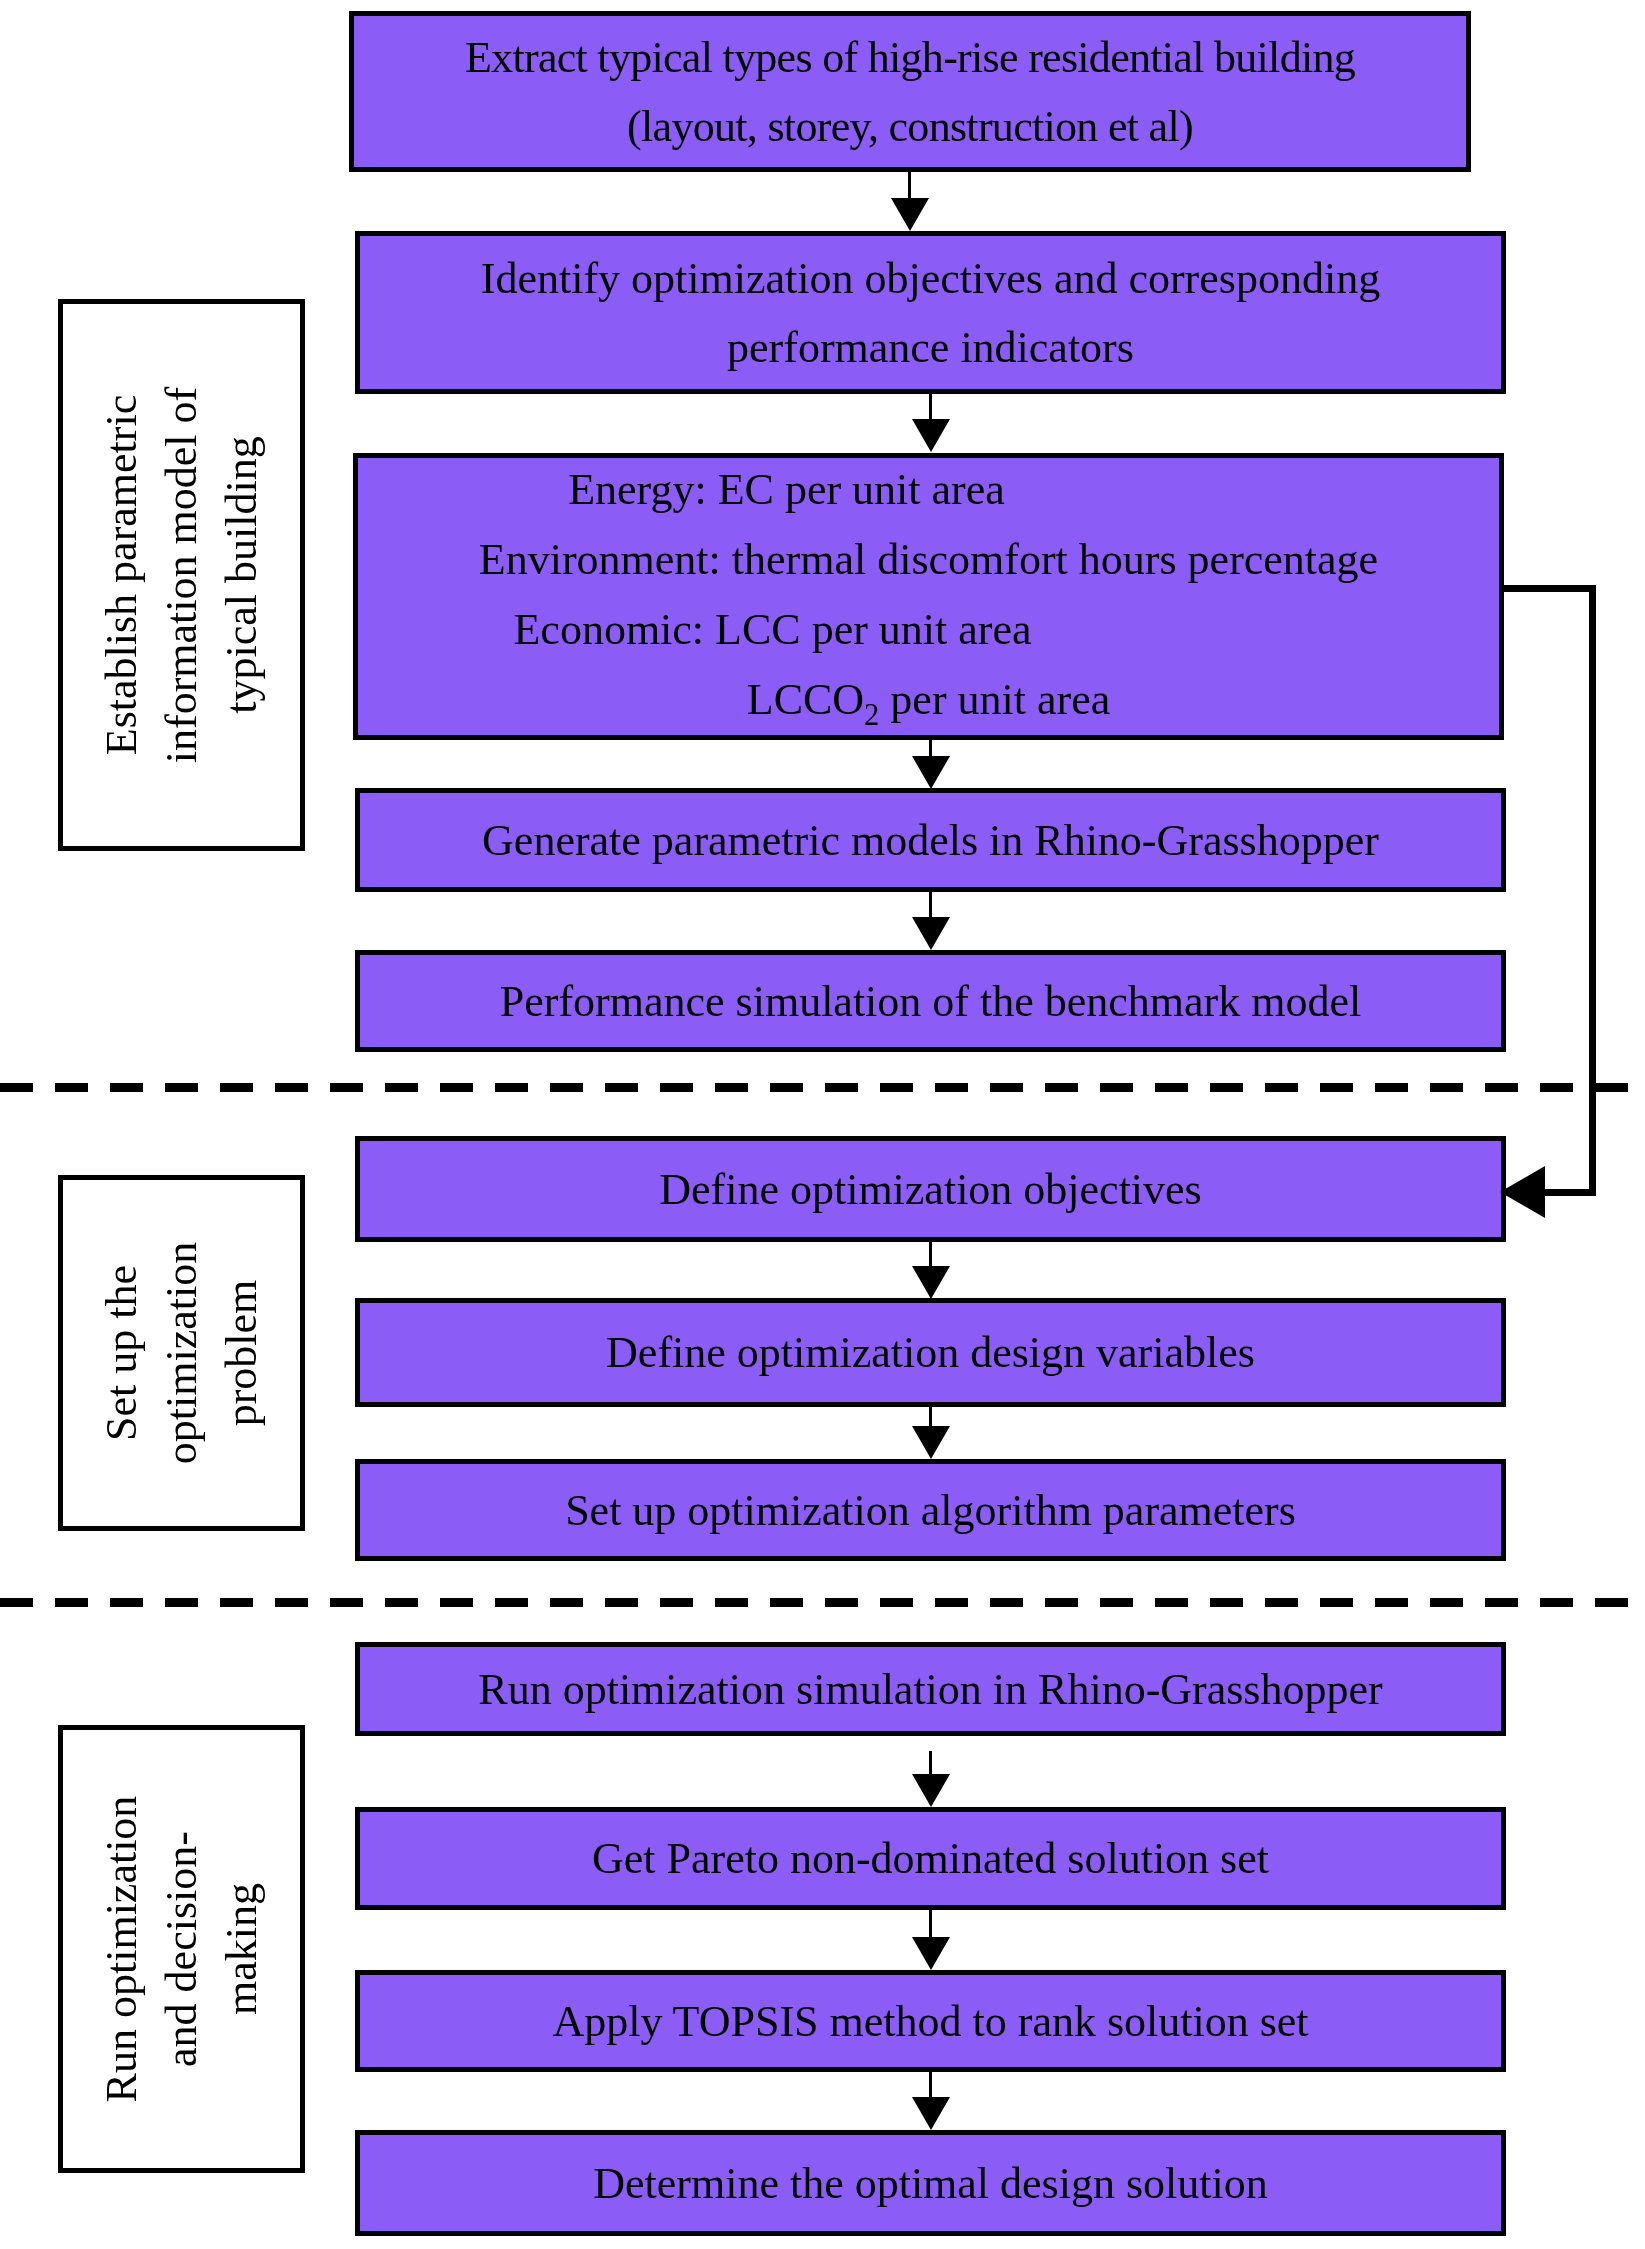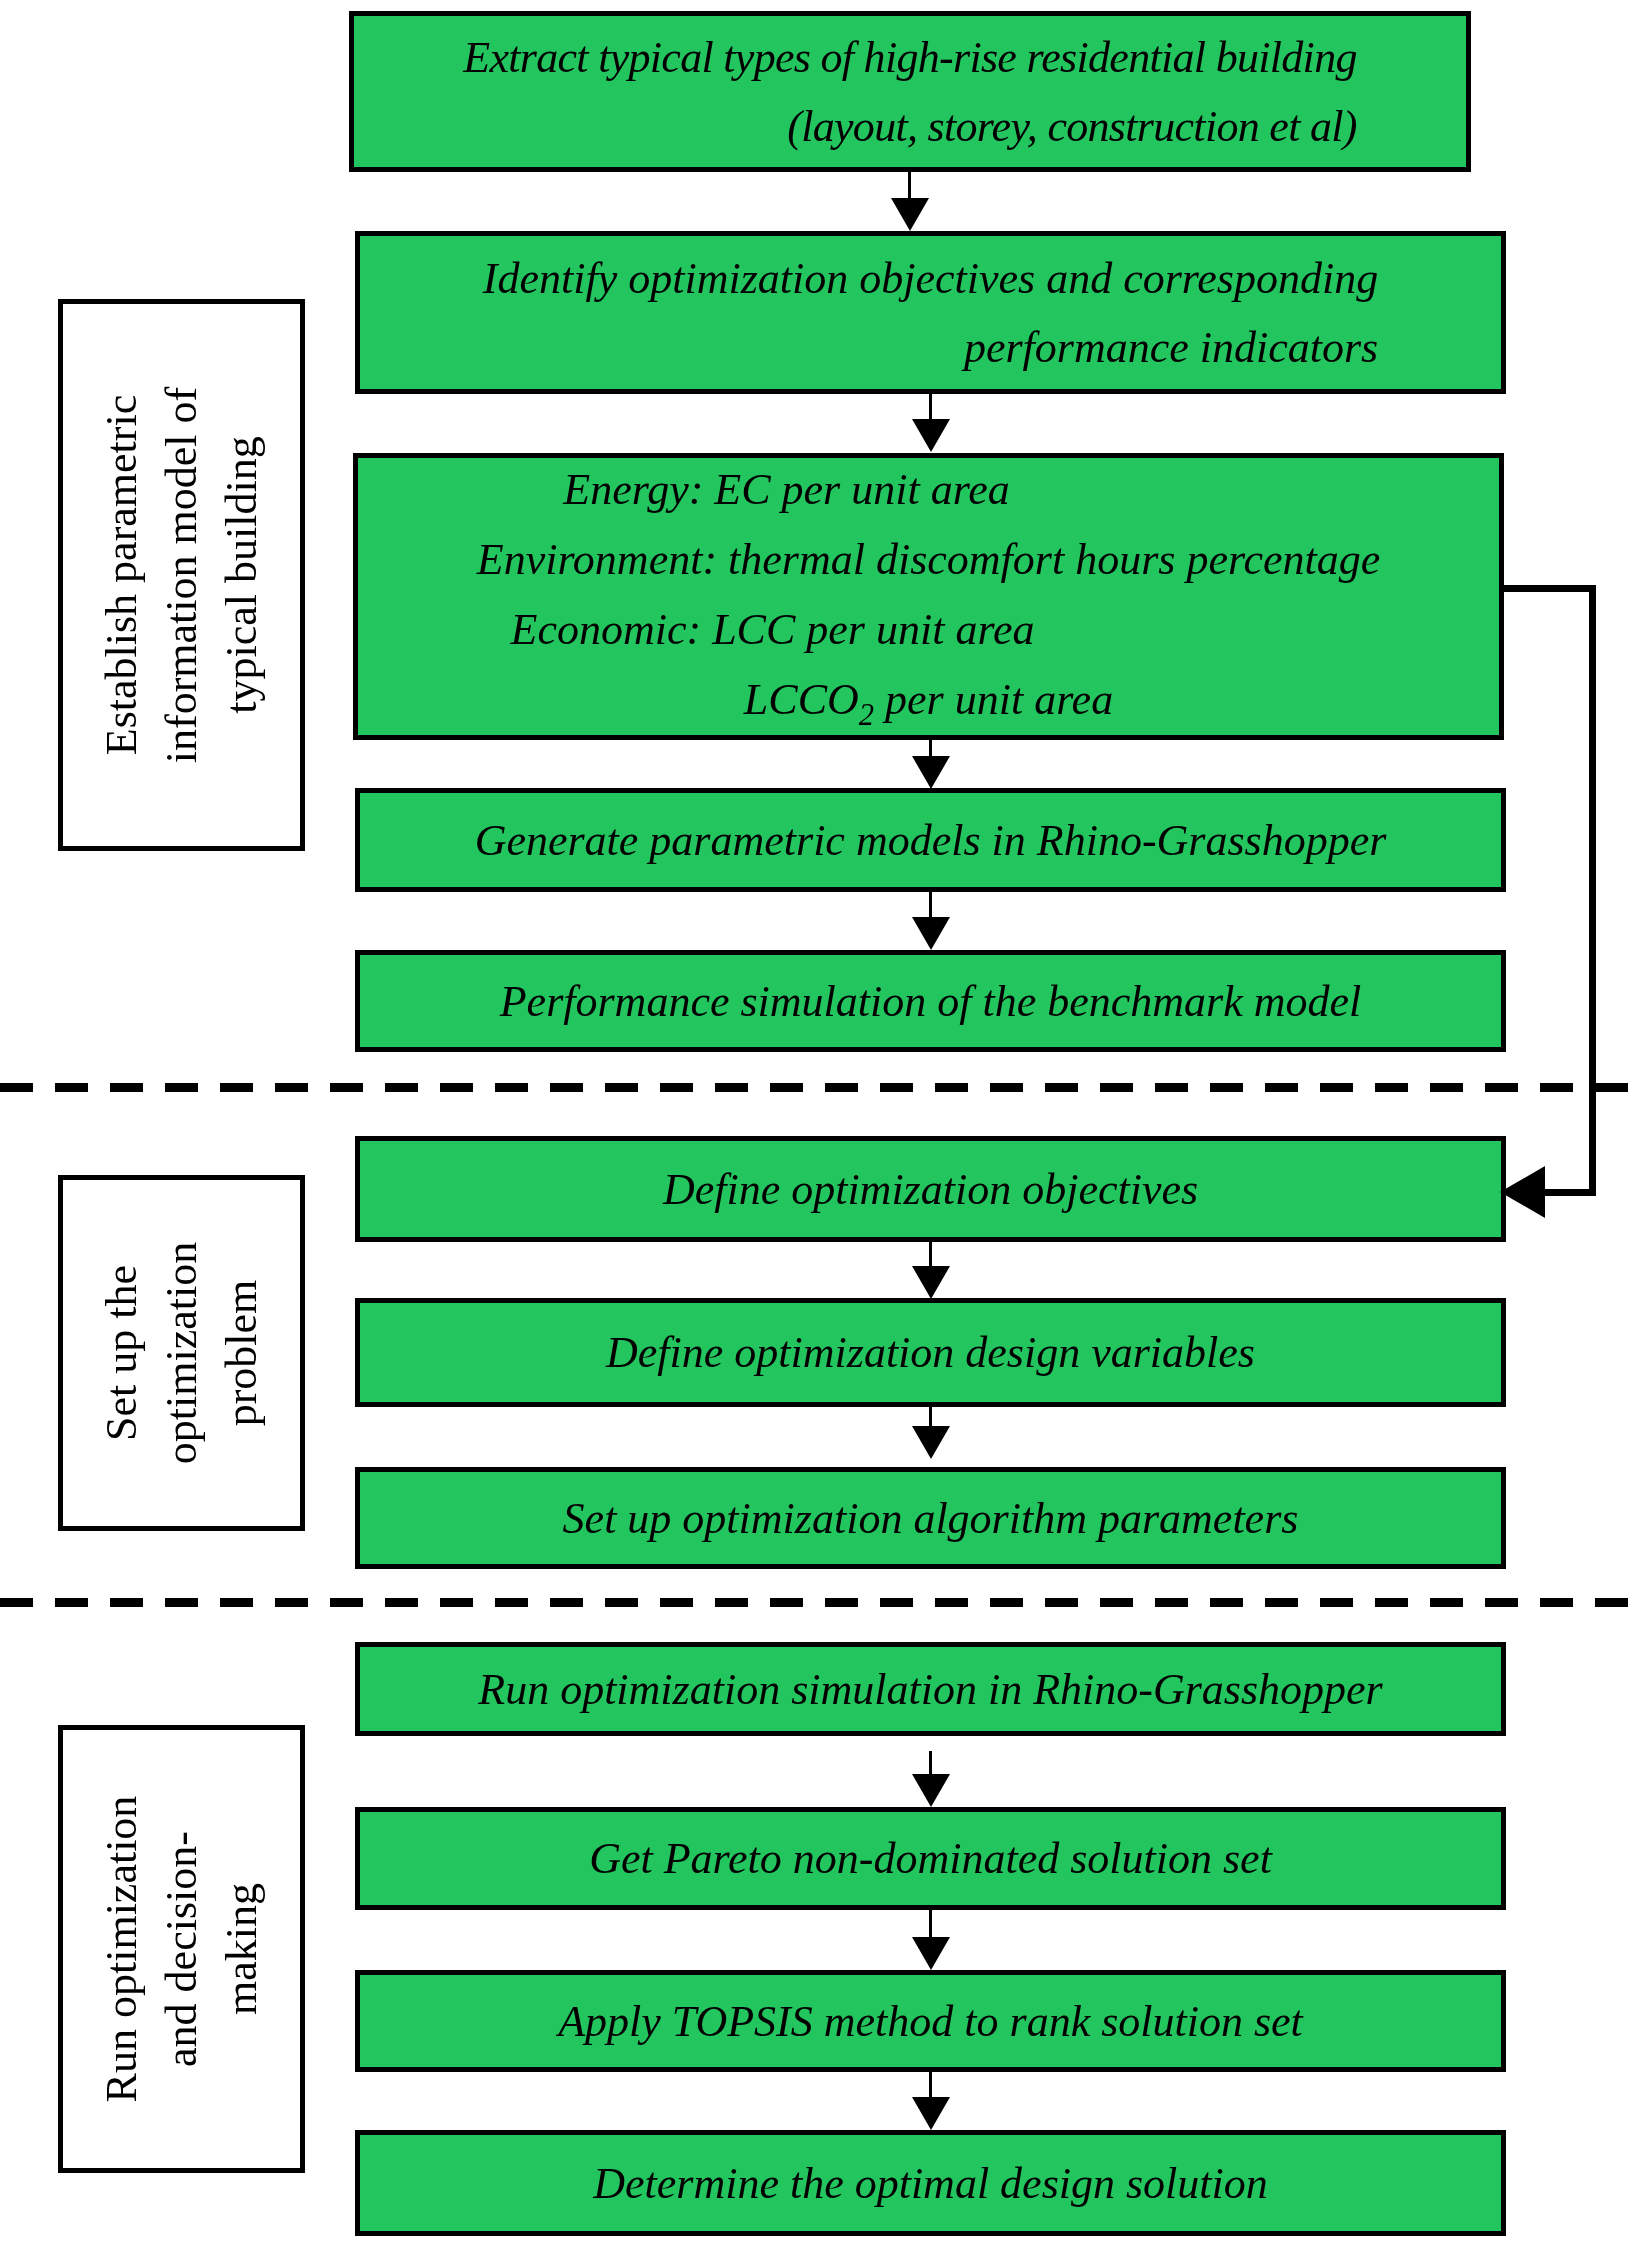--- a/index.html
+++ b/index.html
@@ -10,40 +10,39 @@
     background: #ffffff;
     font-family: "Liberation Serif", "DejaVu Serif", serif;
     color: #000000;
   }
 
   
   .box {
     position: absolute;
     box-sizing: border-box;
     border: 5.1px solid #000;
-    background: #22c55e;
+    background: #8b5cf6;
     display: flex;
     flex-direction: column;
     align-items: center;
     justify-content: center;
-    text-align: right;
+    text-align: center;
     font-size: 44px;
     line-height: 69px;
     white-space: pre;
     overflow: hidden;
-    font-style: italic;
   }
   .b1  { left: 349px; top: 11px;   width: 1122px; height: 161px; letter-spacing: -0.7px; }
   .b2  { left: 355px; top: 231px;  width: 1151px; height: 163px; }
   .b3  { left: 353px; top: 453px;  width: 1151px; height: 287px; line-height: 70px; }
   .b4  { left: 355px; top: 788px; width: 1151px; height: 104px; }
   .b5  { left: 355px; top: 950px; width: 1151px; height: 102px; }
   .b6  { left: 355px; top: 1136px; width: 1151px; height: 106px; }
   .b7  { left: 355px; top: 1298px; width: 1151px; height: 109px; }
-  .b8  { left: 355px; top: 1459px; width: 1151px; height: 102px; margin-top: 8px; }
+  .b8  { left: 355px; top: 1459px; width: 1151px; height: 102px; }
   .b9  { left: 355px; top: 1642px; width: 1151px; height: 94px; }
   .b10 { left: 355px; top: 1807px; width: 1151px; height: 103px; }
   .b11 { left: 355px; top: 1970px; width: 1151px; height: 102px; }
   .b12 { left: 355px; top: 2130px; width: 1151px; height: 106px; }
 
   .b3 .line { white-space: pre; }
   .b3 .shift1 { transform: translateX(-142px); }
   .b3 .shift2 { transform: translateX(-156px); }
   .sub { font-size: 30.5px; position: relative; top: 11.6px; }
 

